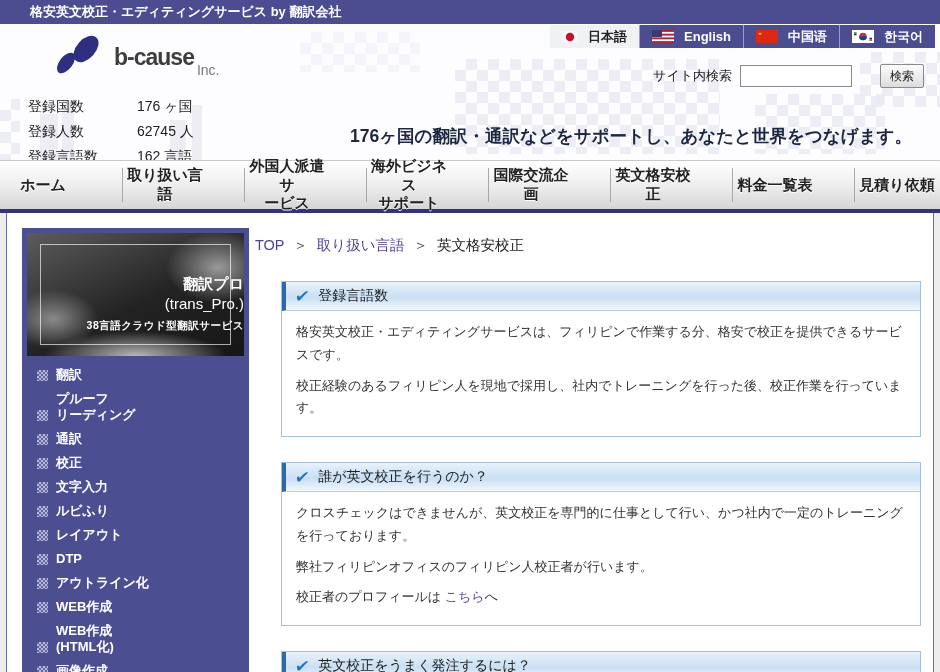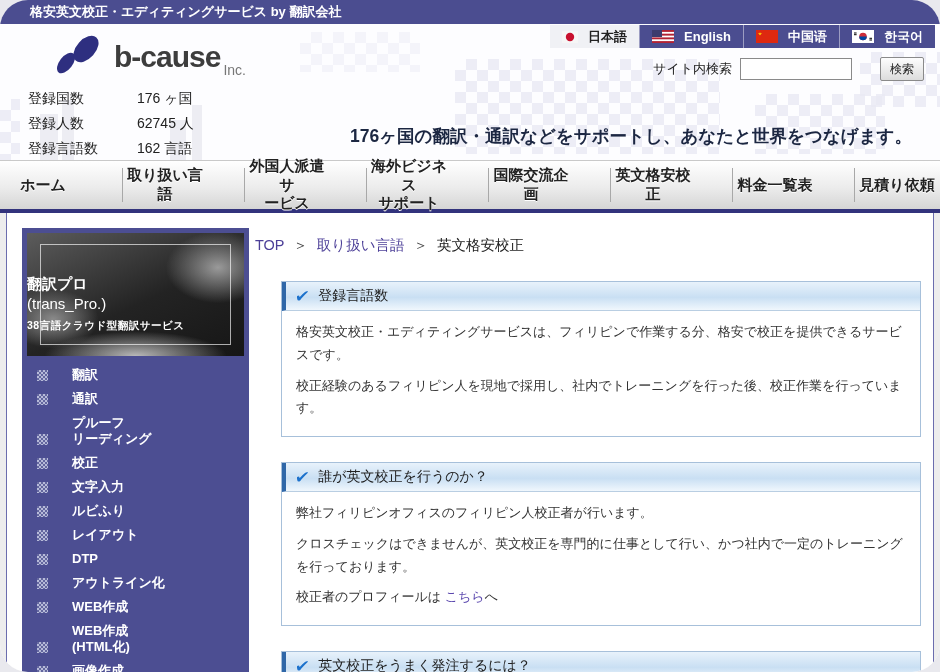--- a/index.html
+++ b/index.html
@@ -1,50 +1,50 @@
 <!DOCTYPE html>
 <html><head>
 <meta charset="utf-8">
 <style>
   * { margin:0; padding:0; box-sizing:border-box; }
   html,body { background:#e9e9ee; }
   body { font-family:"Liberation Sans","DejaVu Sans",sans-serif; }
-  .page { position:relative; width:940px; height:672px; overflow:hidden; background:#fff; margin:0;border-radius:28px; }
+  .page { position:relative; width:940px; height:672px; overflow:hidden; background:#fff; margin:0; }
 
   
   .topbar { position:absolute; top:0; left:0; width:940px; height:24px; background:#4b4d90; }
   .topbar-title { color:#fff; font-size:13px; font-weight:bold; line-height:24px; padding-left:30px; }
 
   
   .header { position:absolute; top:24px; left:0; width:940px; height:136px; background:#fdfdff; overflow:hidden; }
   .mosaic { position:absolute; background:repeating-conic-gradient(#e9e9f4 0% 25%, transparent 0% 50%); background-size:22px 22px; opacity:.8; }
   .m1 { left:455px; top:35px; width:265px; height:95px; }
   .m2 { left:755px; top:70px; width:130px; height:60px; }
   .m3 { left:860px; top:28px; width:80px; height:55px; }
   .m4 { left:0px;  top:75px; width:20px; height:61px; }
   .m5 { left:300px; top:8px; width:120px; height:40px; opacity:.45;}
   .skyline { position:absolute; bottom:0; background:#ededf3; }
   .s1 { left:40px; width:18px; height:46px; } .s2 { left:62px; width:12px; height:60px; }
   .s3 { left:170px; width:16px; height:40px; } .s4 { left:192px; width:10px; height:55px; }
 
   .logo { position:absolute; left:52px; top:8px; display:flex; align-items:center; cursor:pointer; }
-  .logo-text { font-size:30px; font-weight:bold; color:#3d3d3d; letter-spacing:-1px; margin-left:8px; }
+  .logo-text { font-size:23px; font-weight:bold; color:#3d3d3d; letter-spacing:-1px; margin-left:8px; }
   .logo-inc { font-size:14px; color:#777; margin-left:3px; align-self:flex-end; padding-bottom:4px; }
 
-  .stats { position:absolute; left:28px; top:66px; font-size:14px; color:#222; }
+  .stats { position:absolute; left:28px; top:74px; font-size:14px; color:#222; }
   .stat-row { display:flex; margin-bottom:7px; }
   .stat-label { width:109px; }
   .stat-value { }
 
   .langbar { position:absolute; right:5px; top:1px; display:flex; }
   .lang-tab { display:flex; align-items:center; gap:10px; height:23px; padding:0 12px; background:#4b4d90; color:#fff; font-size:13px; font-weight:bold; cursor:pointer; border-left:1px solid rgba(255,255,255,.45); }
   .lang-tab.active { background:#f0f1f5; color:#222; border-left:none; }
   .flag { display:inline-flex; line-height:0; }
 
-  .searchbox { position:absolute; right:16px; top:33px; display:flex; align-items:center; }
+  .searchbox { position:absolute; right:16px; top:40px; display:flex; align-items:center; }
   .search-label { font-size:13px; color:#222; margin-right:8px; }
   .search-input { width:112px; height:22px; border:1px solid #8a8a8a; background:#fff; font-size:12px; padding:0 4px; }
   .search-btn { margin-left:28px; width:44px; height:24px; font-size:12px; color:#222; background:linear-gradient(180deg,#fdfdfd,#dcdcdc); border:1px solid #8a8a8a; border-radius:2px; cursor:pointer; font-family:inherit; }
 
   .tagline { position:absolute; right:28px; top:100px; font-size:17.5px; font-weight:bold; color:#1c2742; }
 
   
   .nav { position:absolute; top:160px; left:0; width:940px; height:53px; display:flex; background:linear-gradient(180deg,#ffffff 0%,#ececec 55%,#d5d5d5 100%); border-top:1px solid #c9c9c9; border-bottom:4px solid #32337c;gap:36px; }
   .nav-item { flex:1; display:flex; align-items:center; justify-content:center; text-align:center; font-size:15px; font-weight:bold; color:#222; cursor:pointer; white-space:pre-line; line-height:1.25; position:relative; text-shadow:0 1px 0 #fff; }
   .nav-item + .nav-item::before { content:""; position:absolute; left:0; top:15%; height:70%; width:1px; background:#a8a8a8; }
@@ -54,27 +54,27 @@
   .content-frame { margin:0 6px; height:459px; background:#fff; border-left:1px solid #6b6dae; border-right:1px solid #6b6dae; display:flex; padding:15px 0 0 15px; }
 
   
   .sidebar { width:227px; flex:0 0 227px; background:#4c4e92; padding:5px 5px 0 5px; }
   .banner { position:relative; height:123px; cursor:pointer;
     background: radial-gradient(ellipse 70px 45px at 12% 70%, #8a8a8a 0%, transparent 65%),
                 radial-gradient(ellipse 80px 55px at 88% 28%, #9a9a9a 0%, transparent 65%),
                 radial-gradient(ellipse 130px 35px at 50% 100%, #b9b9b9 0%, transparent 70%),
                 linear-gradient(155deg,#5c5c5c 0%,#232323 55%,#161616 100%); }
   .banner-frame { position:absolute; inset:11px 13px; border:1px solid rgba(255,255,255,.65); }
-  .banner-text { position:absolute; inset:0; display:flex; flex-direction:column; align-items:flex-start; justify-content:center; padding-top:18px; color:#fff; text-align:center; }
+  .banner-text { position:absolute; inset:0; display:flex; flex-direction:column; align-items:flex-end; justify-content:center; padding-top:18px; color:#fff; text-align:center; }
   .banner-l1 { font-size:15px; font-weight:bold; }
   .banner-l2 { font-size:15px; font-weight:normal; margin-top:1px; }
   .banner-l3 { font-size:10.5px; font-weight:bold; margin-top:7px; letter-spacing:.5px; }
 
   .side-menu { padding:7px 0 0 10px; }
-  .side-item { display:flex; align-items:flex-end; padding:4px 0; cursor:pointer;gap:16px; }
+  .side-item { display:flex; align-items:flex-end; padding:4px 0; cursor:pointer; }
   .sq-icon { flex:0 0 11px; width:11px; height:11px; margin:0 8px 2px 0; background:repeating-conic-gradient(#b6bad8 0% 25%, #64679f 0% 50%); background-size:4px 4px; }
   .side-label { color:#fff; font-size:13px; font-weight:bold; line-height:16px; white-space:pre-line; }
 
   
   .main { flex:1; padding:8px 0 4px 6px; }
   .breadcrumb { font-size:14.5px; color:#333; }
   .bc-link { color:#4c3f98; cursor:pointer; }
   .bc-sep { color:#444; margin:0 5px; }
   .bc-current { color:#222; }
 
@@ -216,26 +216,26 @@
             <div class="banner-l3">38言語クラウド型翻訳サービス</div>
           </div>
         </div>
         <div class="side-menu">
           <div class="side-item">
               <span class="sq-icon"></span>
               <span class="side-label">翻訳</span>
             </div>
           <div class="side-item">
               <span class="sq-icon"></span>
-              <span class="side-label">通訳</span>
-            </div>
-          <div class="side-item">
-              <span class="sq-icon"></span>
               <span class="side-label">プルーフ
 リーディング</span>
+            </div>
+          <div class="side-item">
+              <span class="sq-icon"></span>
+              <span class="side-label">通訳</span>
             </div>
           <div class="side-item">
               <span class="sq-icon"></span>
               <span class="side-label">校正</span>
             </div>
           <div class="side-item">
               <span class="sq-icon"></span>
               <span class="side-label">文字入力</span>
             </div>
           <div class="side-item">
@@ -292,22 +292,22 @@
               <p>校正経験のあるフィリピン人を現地で採用し、社内でトレーニングを行った後、校正作業を行っています。</p>
             </div>
           </div>
 
           <div class="sec">
             <div class="sec-h">
               <span class="check-icon">✔</span>
               <span class="sec-title">誰が英文校正を行うのか？</span>
             </div>
             <div class="sec-b">
+              <p>クロスチェックはできませんが、英文校正を専門的に仕事として行い、かつ社内で一定のトレーニングを行っております。</p>
               <p>弊社フィリピンオフィスのフィリピン人校正者が行います。</p>
-              <p>クロスチェックはできませんが、英文校正を専門的に仕事として行い、かつ社内で一定のトレーニングを行っております。</p>
               <p><span>校正者のプロフィールは </span><span class="inline-link">こちら</span><span>へ</span></p>
             </div>
           </div>
 
           <div class="sec">
             <div class="sec-h">
               <span class="check-icon">✔</span>
               <span class="sec-title">英文校正をうまく発注するには？</span>
             </div>
 

